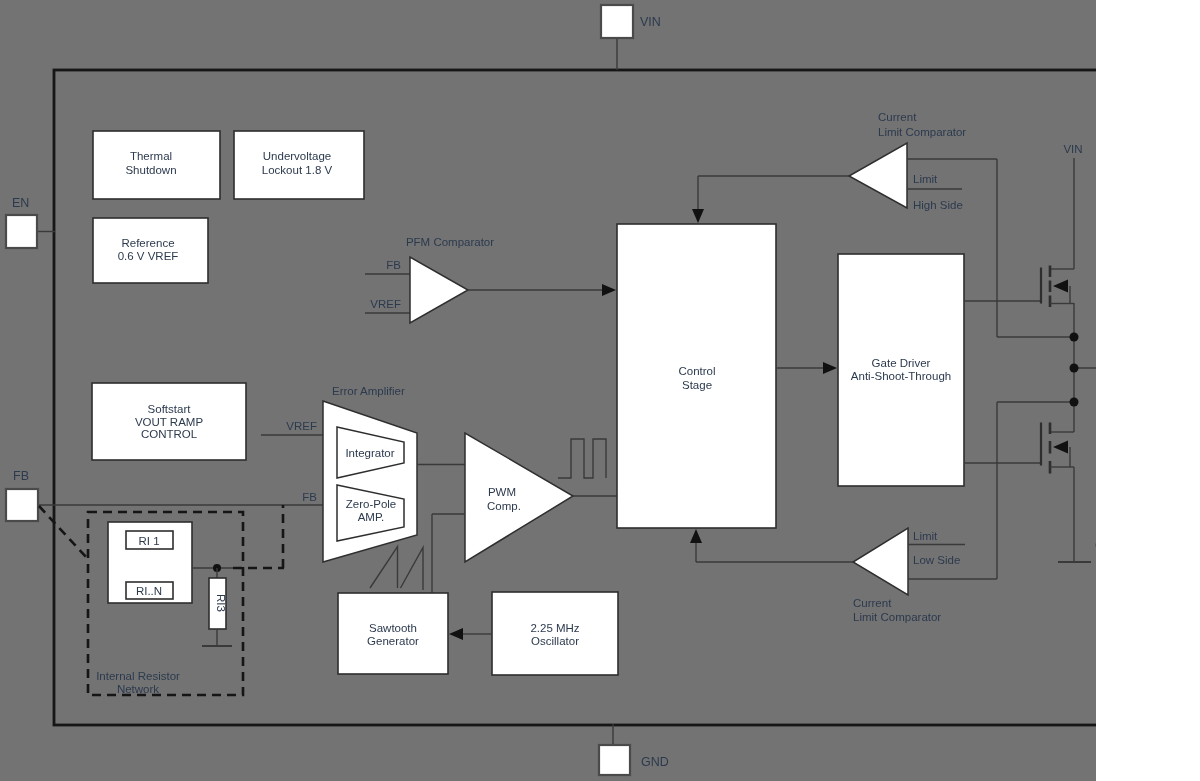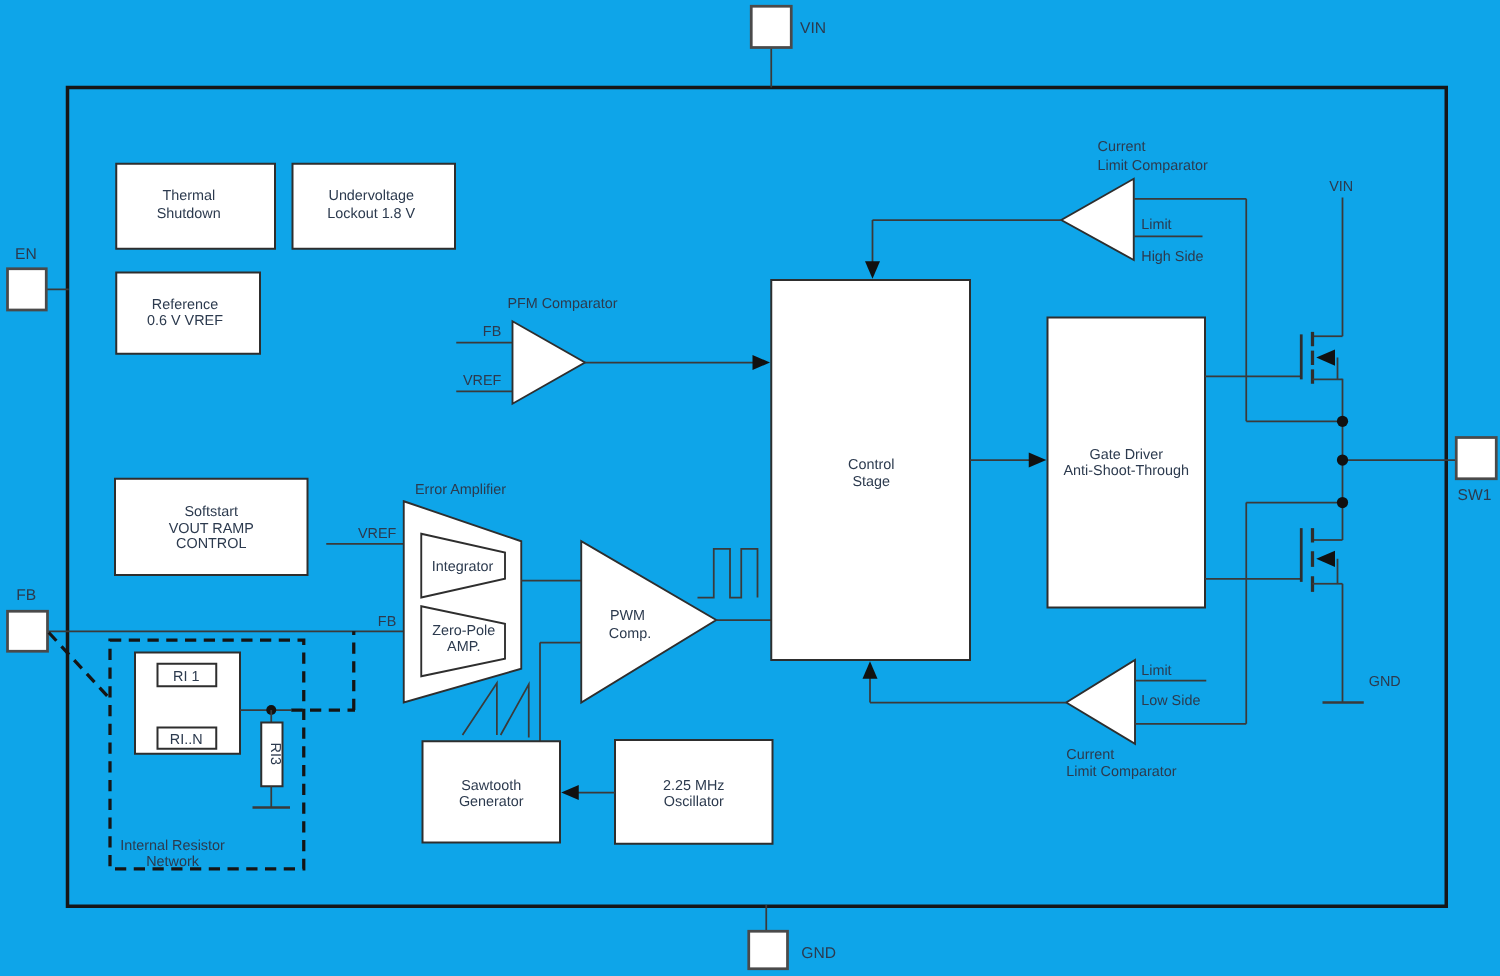--- a/index.html
+++ b/index.html
@@ -1,16 +1,16 @@
 <!DOCTYPE html>
 <html><head>
 <meta charset="utf-8">
 <style>
   html,body{margin:0;padding:0;background:#ffffff;}
-  .stage{position:relative;width:1200px;height:781px;background:#0ea5e9;overflow:hidden;}
+  .stage{position:relative;width:1096px;height:781px;background:#737373;overflow:hidden;}
   svg{display:block;}
   .lbl{font-family:"Liberation Sans",sans-serif;font-size:11.5px;fill:#2c3a4e;}
   .pin-lbl{font-family:"Liberation Sans",sans-serif;font-size:12.5px;fill:#2c3a4e;}
   .ctr{text-anchor:middle;}
   .enda{text-anchor:end;}
   .wire{stroke:#3a3a3a;stroke-width:1.4;fill:none;}
   .wire2{stroke:#3a3a3a;stroke-width:2;fill:none;}
   .blk{fill:#ffffff;stroke:#2e2e2e;stroke-width:1.6;}
   .shape{fill:#ffffff;stroke:#2e2e2e;stroke-width:1.5;}
   .pin{fill:#ffffff;stroke:#4a4a4a;stroke-width:2.2;}

